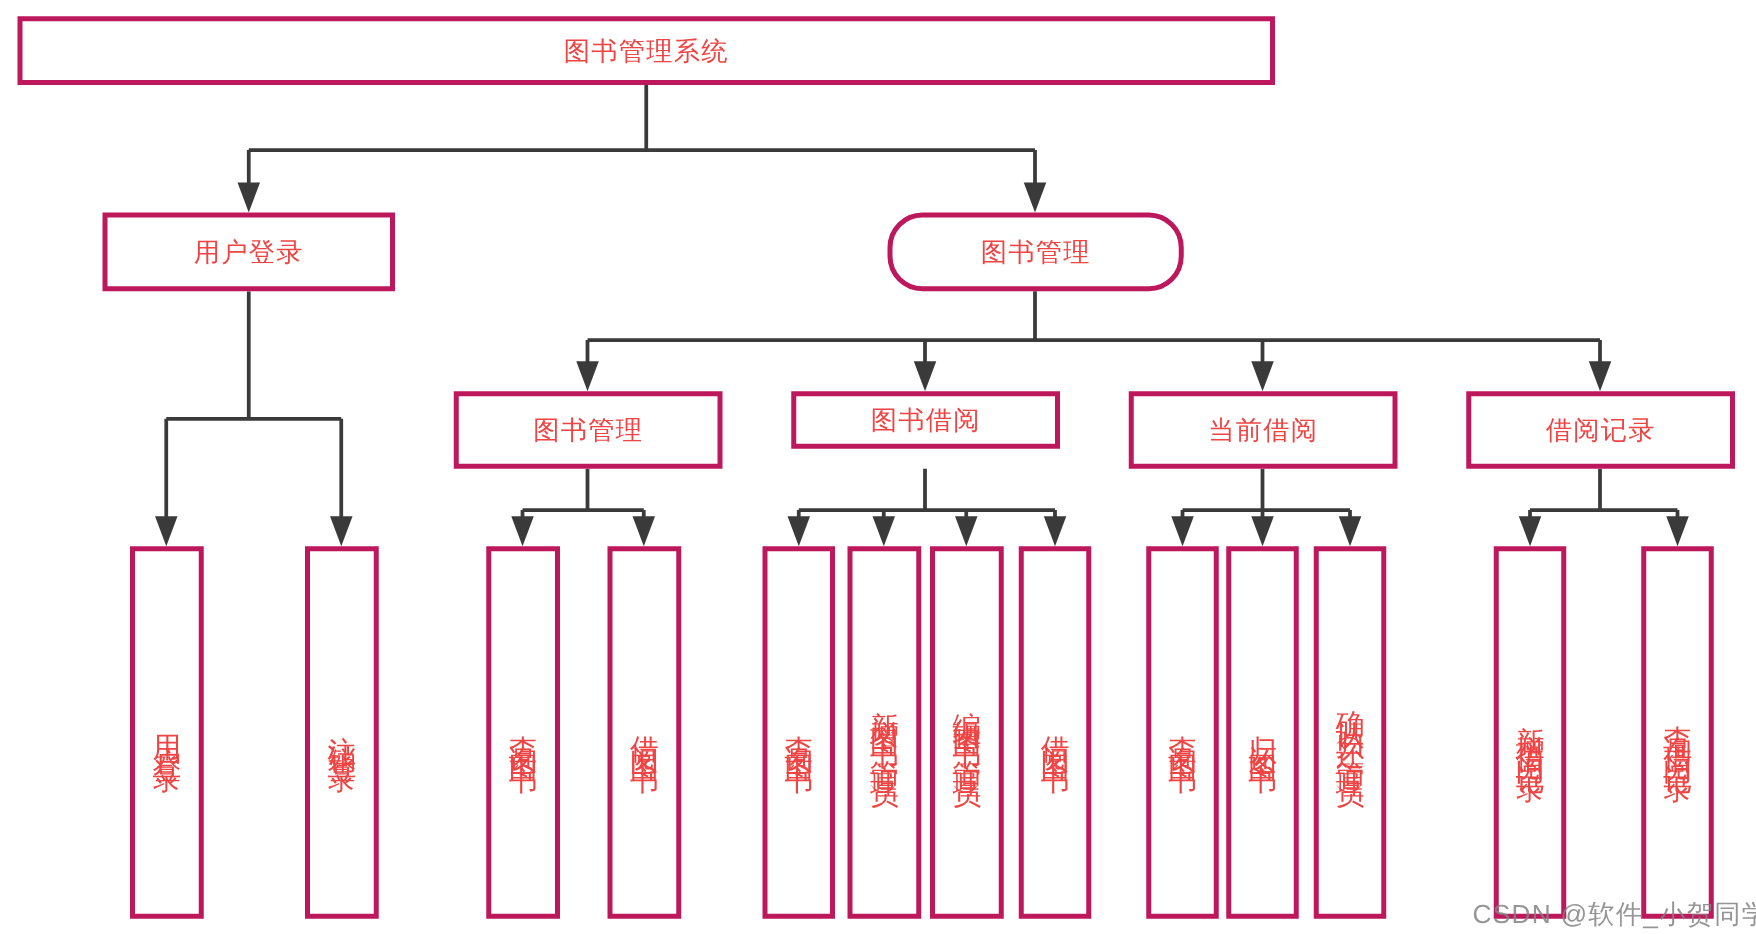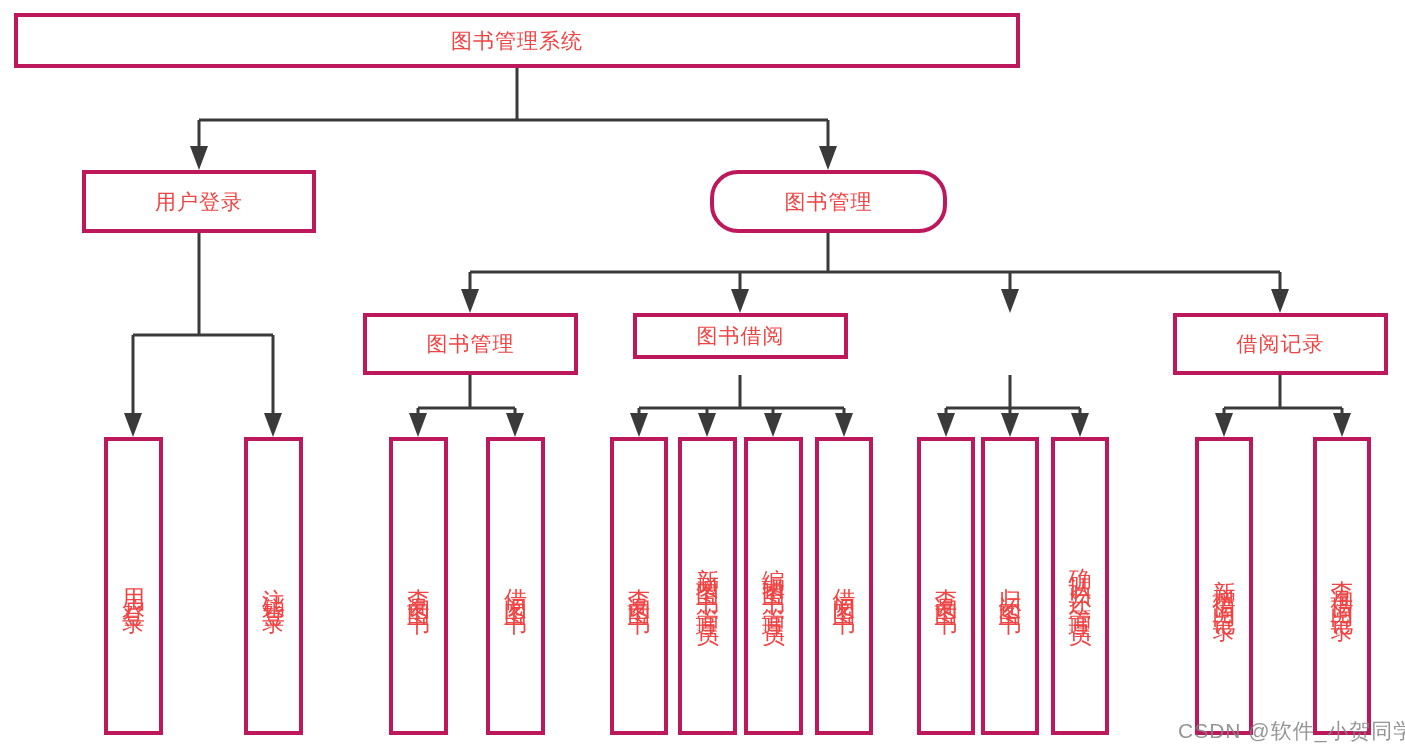--- a/index.html
+++ b/index.html
@@ -101,20 +101,23 @@
   <div class="node" style="left:710px; top:170px; width:237px; height:63px;border-radius:28px;">
     <span>图书管理</span>
   </div>
 
   <div class="node" style="left:363px; top:313px; width:215px; height:62px;">
     <span>图书管理</span>
   </div>
   <div class="node" style="left:633px; top:313px; width:215px; height:46px;">
     <span>图书借阅</span>
   </div>
+  <div class="node" style="left:903px; top:313px; width:215px; height:62px;">
+    <span>当前借阅</span>
+  </div>
   <div class="node" style="left:1173px; top:313px; width:215px; height:62px;">
     <span>借阅记录</span>
   </div>
 
   <div class="node leaf" style="left:104px; top:437px; width:59px; height:298px;">
     <span class="vtext">用户登录</span>
   </div>
   <div class="node leaf" style="left:244px; top:437px; width:59px; height:298px;">
     <span class="vtext">注销登录</span>
   </div>

